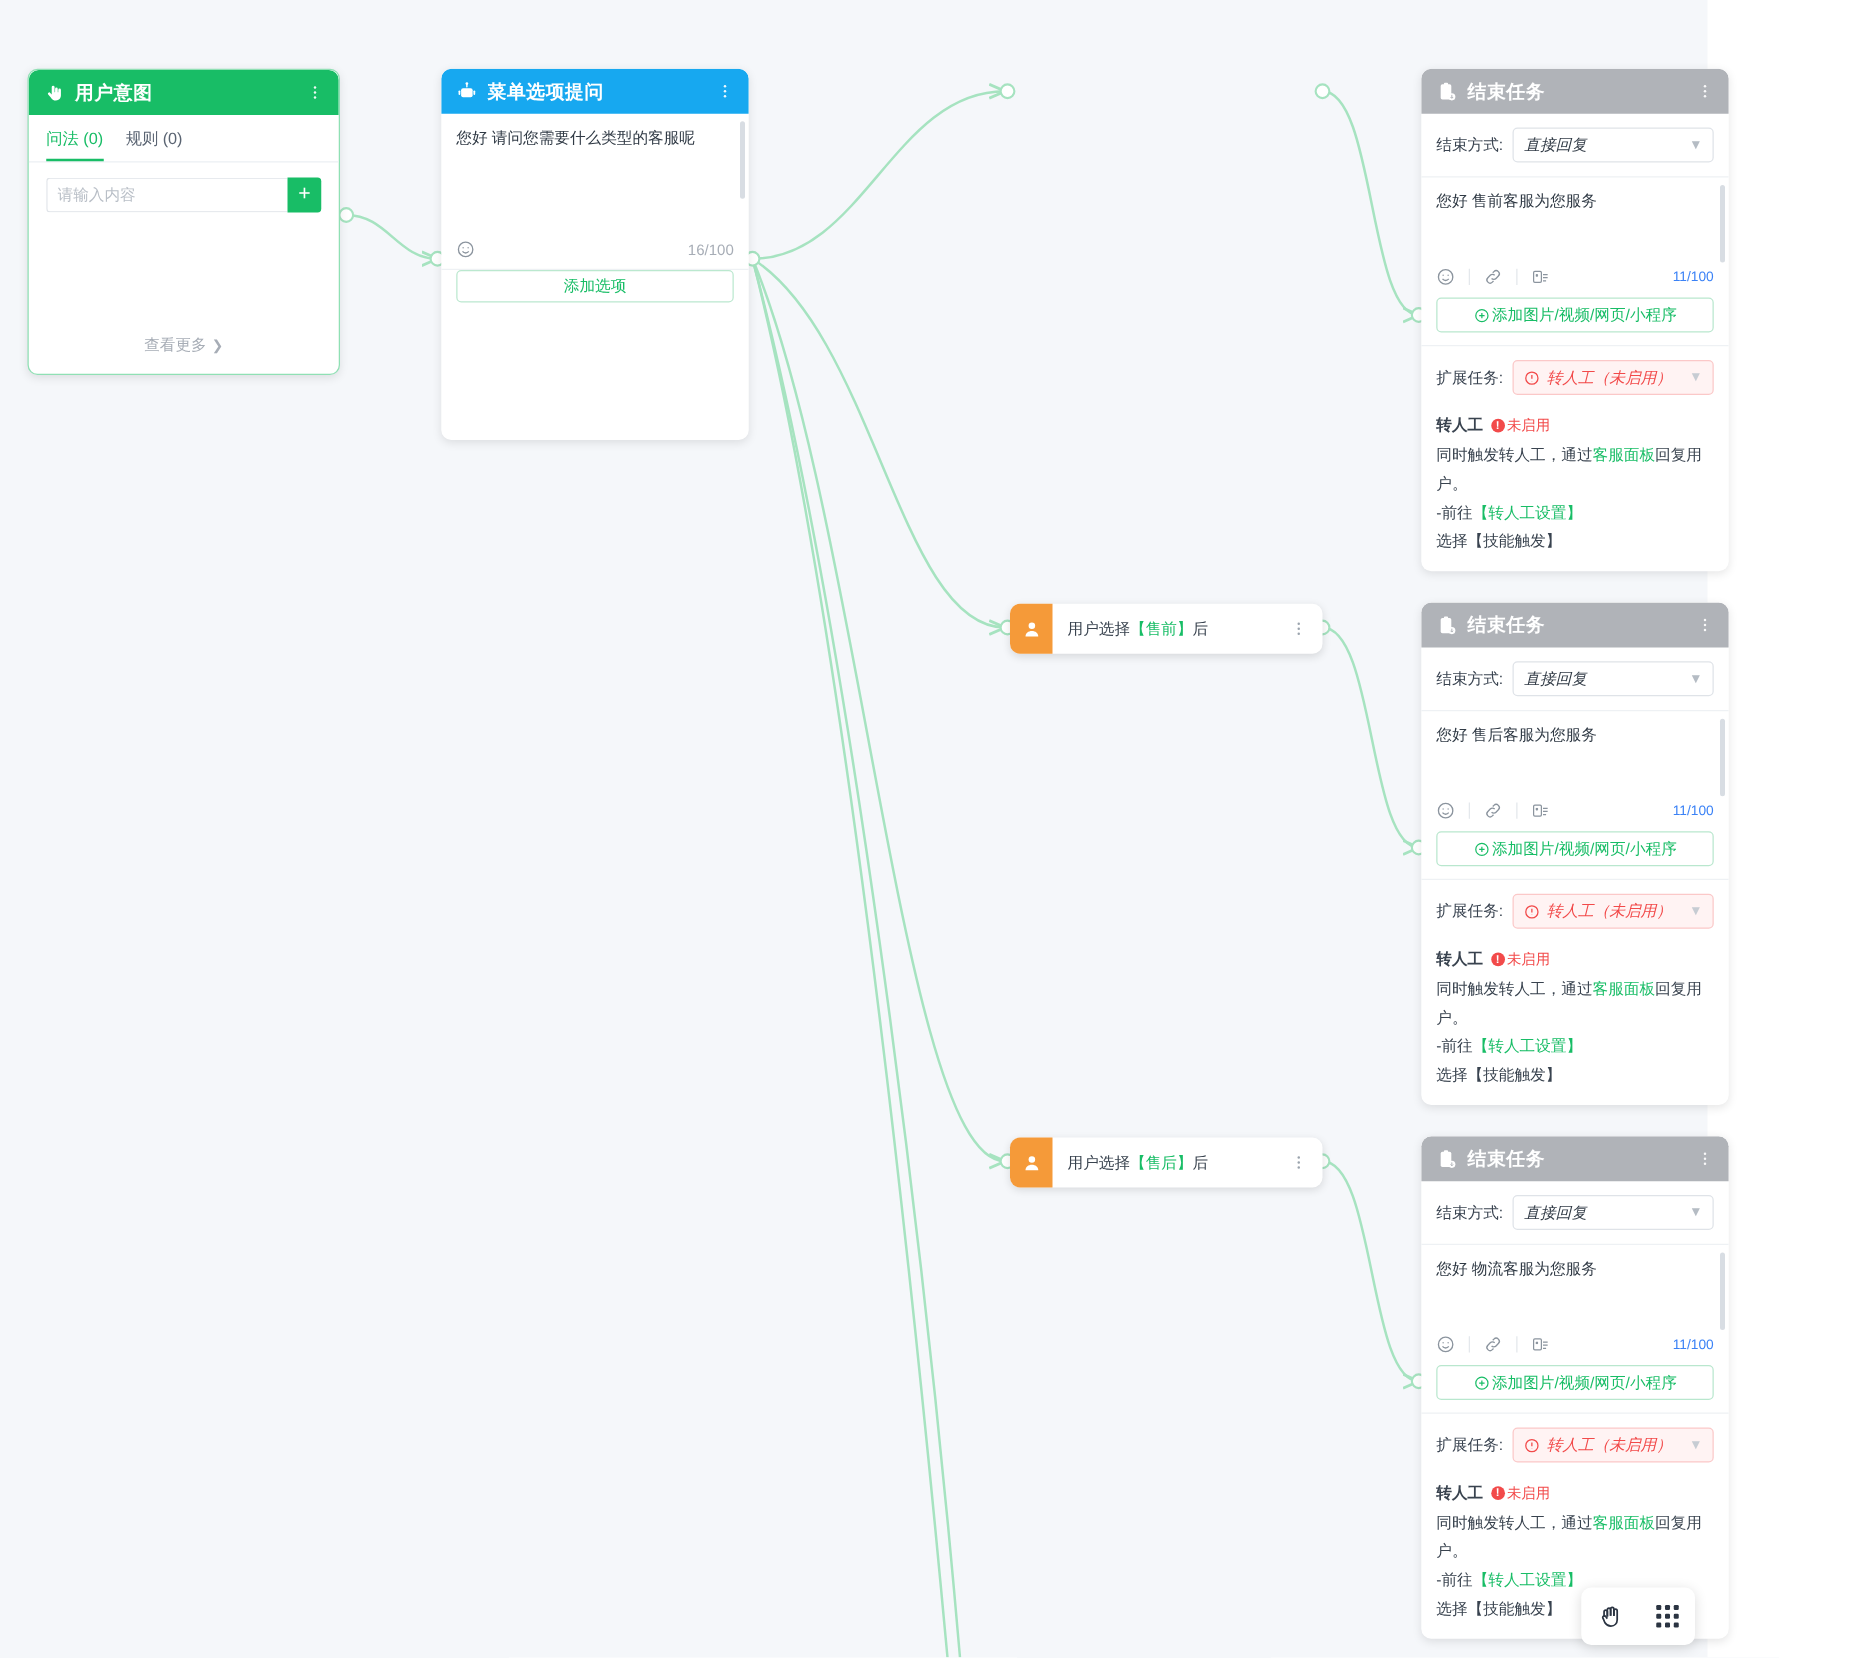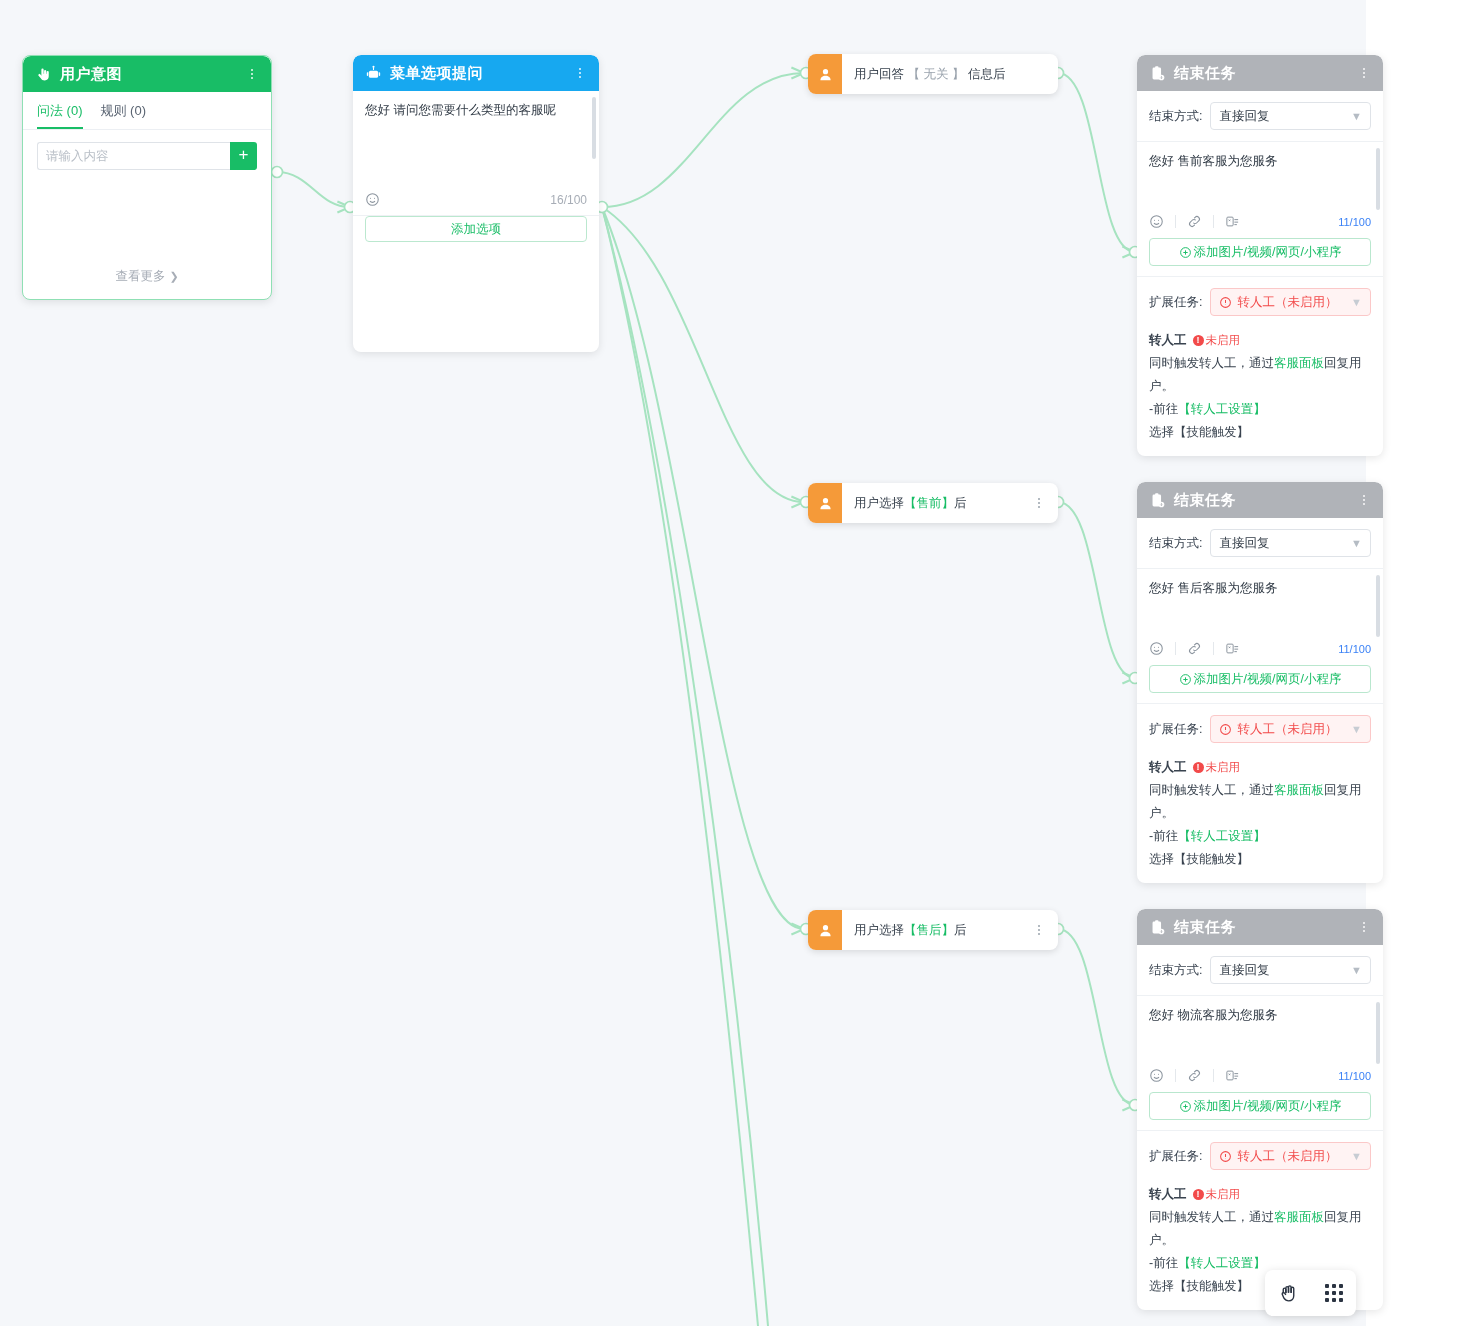--- a/index.html
+++ b/index.html
@@ -76,21 +76,21 @@
   .pill .dots { margin-right: 12px; }
 
   
   .endnode { position: absolute; width: 246px; background: #fff; border-radius: 8px;
              box-shadow: 0 2px 8px rgba(0,0,0,.10); overflow: hidden; }
   .endnode .node-hd { background: #b0b3b8; }
   .rowsel { display: flex; align-items: center; padding: 11px 12px; gap: 8px; }
   .rowsel .lab { font-size: 12.5px; color: #394350; white-space: nowrap; }
   .select { flex: 1 1 auto; height: 28px; border: 1px solid #dfe3e8; border-radius: 4px;
             display: flex; align-items: center; padding: 0 8px; font-size: 12.5px;
-            color: #303a45; background: #fff; cursor: pointer; }
+            color: #303a45; background: #fff; cursor: pointer; font-style: italic; }
   .select .chev { margin-left: auto; color: #b5bcc4; font-size: 11px; }
   .select.warn { border-color: #fbc8c8; background: #fff3f3; color: #f24a4a; }
   .select.warn .chev { color: #c7ccd3; }
   .replybox { position: relative; padding: 10px 12px 0 12px; height: 72px;
               font-size: 12.5px; color: #303a45; line-height: 18px; }
   .replyfoot { display: flex; align-items: center; gap: 0; padding: 0 12px 9px 12px; }
   .replyfoot .sep { width: 1px; height: 13px; background: #e4e8ec; margin: 0 11px; }
   .replyfoot .cnt { margin-left: auto; font-size: 11px; color: #3b82f6; }
   .addmedia { margin: 0 12px 10px 12px; height: 28px; border: 1px solid #b9e7ce;
               border-radius: 4px; color: #18bd66; font-size: 12.5px; background: #fff;
@@ -212,29 +212,20 @@
       </svg>
       <span class="cnt">16/100</span>
     </div>
     <div class="divider"></div>
     <div class="ghostbtn">
 
       <span>添加选项</span>
     </div>
   </div>
 
-  <div class="pill" style="left:808px; top:54px; width:250px;">
-    <div class="av">
-      <svg width="17" height="17" viewBox="0 0 24 24" fill="#fff">
-        <circle cx="12" cy="8" r="3.7"></circle>
-          <path d="M4.8 20c0-3.8 3.2-6.2 7.2-6.2s7.2 2.4 7.2 6.2z"></path>
-      </svg>
-    </div>
-    <div class="ptxt"><span>用户回答</span> <span class="dim">【 无关 】</span> <span>信息后</span></div>
-  </div>
 
   <div class="pill" style="left:808px; top:483px; width:250px;">
     <div class="av">
       <svg width="17" height="17" viewBox="0 0 24 24" fill="#fff">
         <circle cx="12" cy="8" r="3.7"></circle>
           <path d="M4.8 20c0-3.8 3.2-6.2 7.2-6.2s7.2 2.4 7.2 6.2z"></path>
       </svg>
     </div>
     <div class="ptxt"><span>用户选择</span><span class="g">【售前】</span><span>后</span></div>
     <span class="dots dark">

